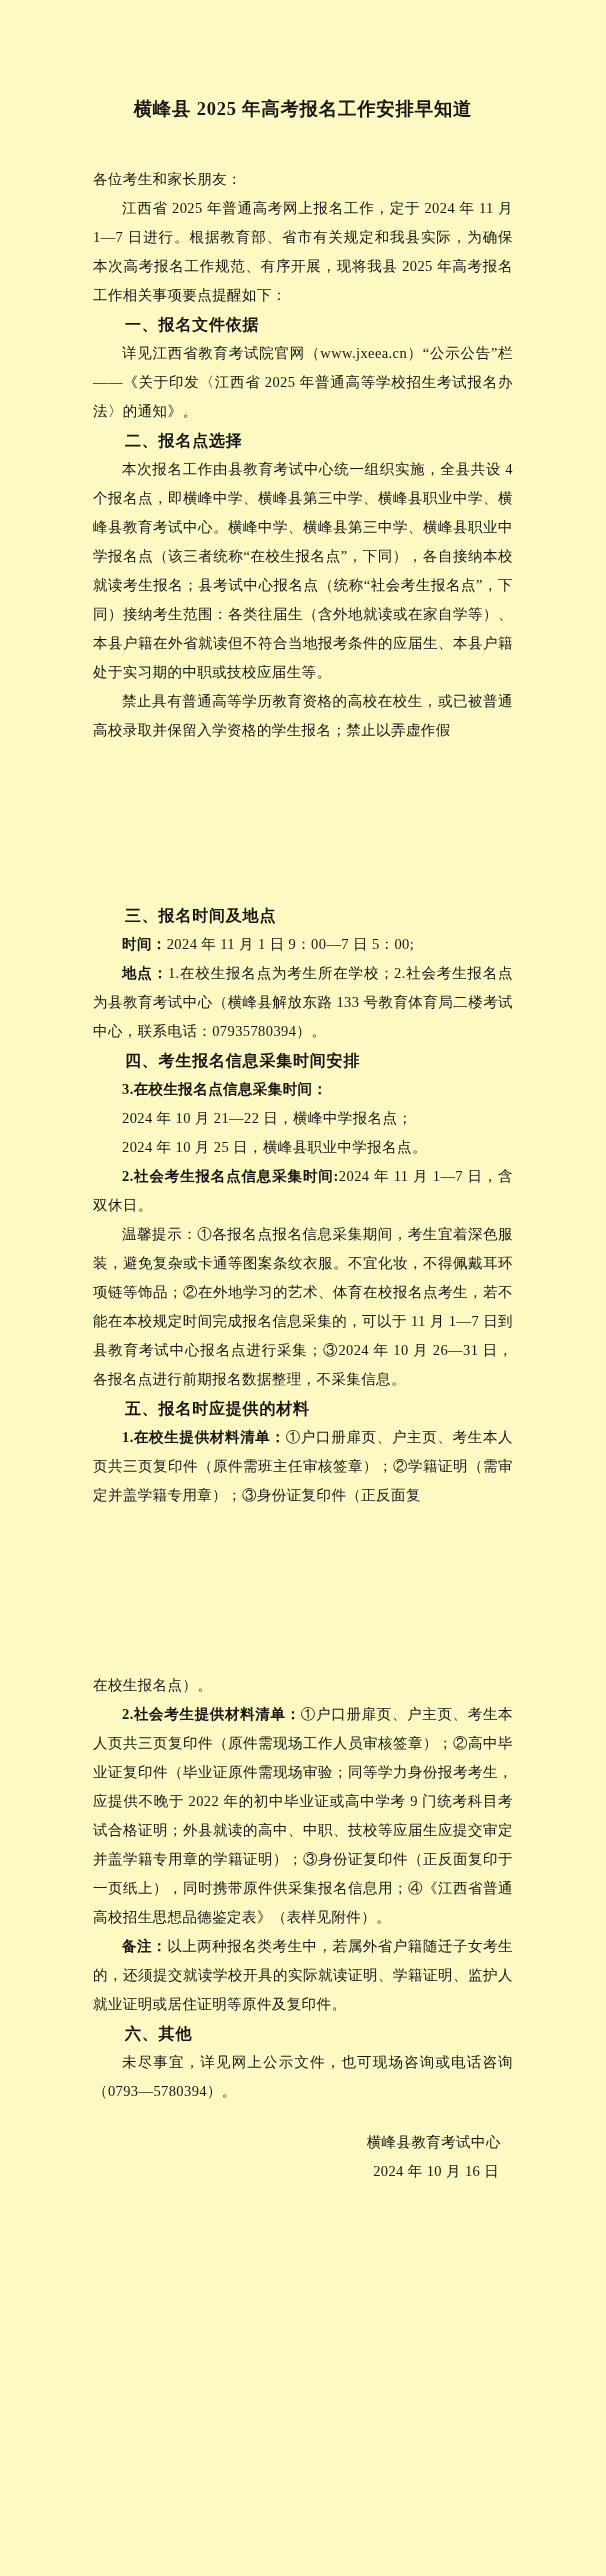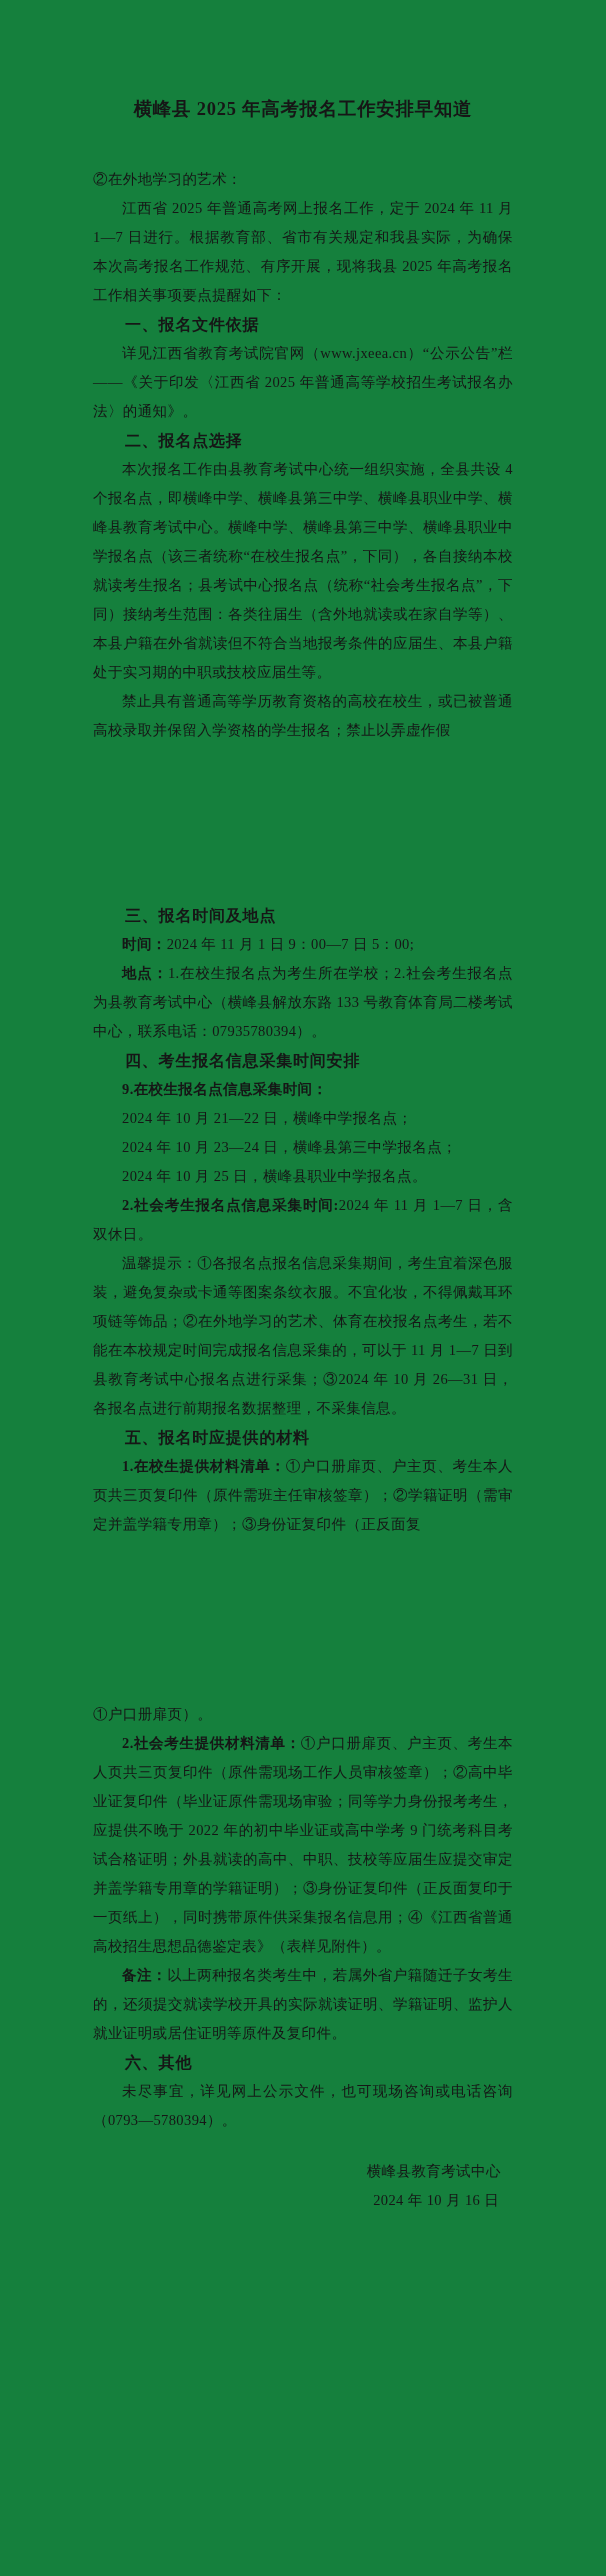--- a/index.html
+++ b/index.html
@@ -1,20 +1,20 @@
 <!DOCTYPE html>
 <html style="font-size:12.2px"><head>
 <meta charset="utf-8">
 <style>
   html, body { margin: 0; padding: 0; background: #ffffff; }
   .page {
     position: relative;
     width: 607px;
     height: 2576px;
-    background: #15803d;
+    background: #fef9c3;
     box-sizing: border-box;
     padding: 96px 94px 0 93px;
     font-family: "Liberation Serif", "DejaVu Serif", serif;
     color: #161616;
     overflow: hidden;
   }
   .title {
     font-size: 18.4px;
     line-height: 27.6px;
     font-weight: bold;
@@ -57,51 +57,50 @@
     padding-right: 13.8px;
     text-indent: 0;
   }
 </style>
 </head>
 <body>
 
 <div class="page">
   <h1 class="title">横峰县 2025 年高考报名工作安排早知道</h1>
 
-  <p>②在外地学习的艺术：</p>
+  <p>各位考生和家长朋友：</p>
   <p class="indent">江西省 2025 年普通高考网上报名工作，定于 2024 年 11 月 1—7 日进行。根据教育部、省市有关规定和我县实际，为确保本次高考报名工作规范、有序开展，现将我县 2025 年高考报名工作相关事项要点提醒如下：</p>
 
   <p class="heading">一、报名文件依据</p>
   <p class="indent">详见江西省教育考试院官网（www.jxeea.cn）“公示公告”栏——《关于印发〈江西省 2025 年普通高等学校招生考试报名办法〉的通知》。</p>
 
   <p class="heading">二、报名点选择</p>
   <p class="indent">本次报名工作由县教育考试中心统一组织实施，全县共设 4 个报名点，即横峰中学、横峰县第三中学、横峰县职业中学、横峰县教育考试中心。横峰中学、横峰县第三中学、横峰县职业中学报名点（该三者统称“在校生报名点”，下同），各自接纳本校就读考生报名；县考试中心报名点（统称“社会考生报名点”，下同）接纳考生范围：各类往届生（含外地就读或在家自学等）、本县户籍在外省就读但不符合当地报考条件的应届生、本县户籍处于实习期的中职或技校应届生等。</p>
   <p class="indent">禁止具有普通高等学历教育资格的高校在校生，或已被普通高校录取并保留入学资格的学生报名；禁止以弄虚作假</p>
 
   <div class="gap1"></div>
 
 
   <p class="heading">三、报名时间及地点</p>
   <p class="indent"><span class="blabel">时间：</span><span>2024 年 11 月 1 日 9：00—7 日 5：00;</span></p>
   <p class="indent"><span class="blabel">地点：</span><span>1.在校生报名点为考生所在学校；2.社会考生报名点为县教育考试中心（横峰县解放东路 133 号教育体育局二楼考试中心，联系电话：07935780394）。</span></p>
 
   <p class="heading">四、考生报名信息采集时间安排</p>
-  <p class="indent"><span class="bsub">9.在校生报名点信息采集时间：</span></p>
+  <p class="indent"><span class="bsub">3.在校生报名点信息采集时间：</span></p>
   <p class="indent">2024 年 10 月 21—22 日，横峰中学报名点；</p>
-  <p class="indent">2024 年 10 月 23—24 日，横峰县第三中学报名点；</p>
   <p class="indent">2024 年 10 月 25 日，横峰县职业中学报名点。</p>
   <p class="indent"><span class="bsub">2.社会考生报名点信息采集时间:</span><span>2024 年 11 月 1—7 日，含双休日。</span></p>
   <p class="indent">温馨提示：①各报名点报名信息采集期间，考生宜着深色服装，避免复杂或卡通等图案条纹衣服。不宜化妆，不得佩戴耳环项链等饰品；②在外地学习的艺术、体育在校报名点考生，若不能在本校规定时间完成报名信息采集的，可以于 11 月 1—7 日到县教育考试中心报名点进行采集；③2024 年 10 月 26—31 日，各报名点进行前期报名数据整理，不采集信息。</p>
 
   <p class="heading">五、报名时应提供的材料</p>
   <p class="indent"><span class="bsub">1.在校生提供材料清单：</span><span>①户口册扉页、户主页、考生本人页共三页复印件（原件需班主任审核签章）；②学籍证明（需审定并盖学籍专用章）；③身份证复印件（正反面复</span></p>
 
   <div class="gap2"></div>
 
-  <p>①户口册扉页）。</p>
+  <p>在校生报名点）。</p>
   <p class="indent"><span class="bsub">2.社会考生提供材料清单：</span><span>①户口册扉页、户主页、考生本人页共三页复印件（原件需现场工作人员审核签章）；②高中毕业证复印件（毕业证原件需现场审验；同等学力身份报考考生，应提供不晚于 2022 年的初中毕业证或高中学考 9 门统考科目考试合格证明；外县就读的高中、中职、技校等应届生应提交审定并盖学籍专用章的学籍证明）；③身份证复印件（正反面复印于一页纸上），同时携带原件供采集报名信息用；④《江西省普通高校招生思想品德鉴定表》（表样见附件）。</span></p>
   <p class="indent"><span class="blabel">备注：</span><span>以上两种报名类考生中，若属外省户籍随迁子女考生的，还须提交就读学校开具的实际就读证明、学籍证明、监护人就业证明或居住证明等原件及复印件。</span></p>
 
   <p class="heading">六、其他</p>
   <p class="indent">未尽事宜，详见网上公示文件，也可现场咨询或电话咨询（0793—5780394）。</p>
 
   <p class="sig">横峰县教育考试中心</p>
   <p class="sig-date">2024 年 10 月 16 日</p>
 </div>
 

